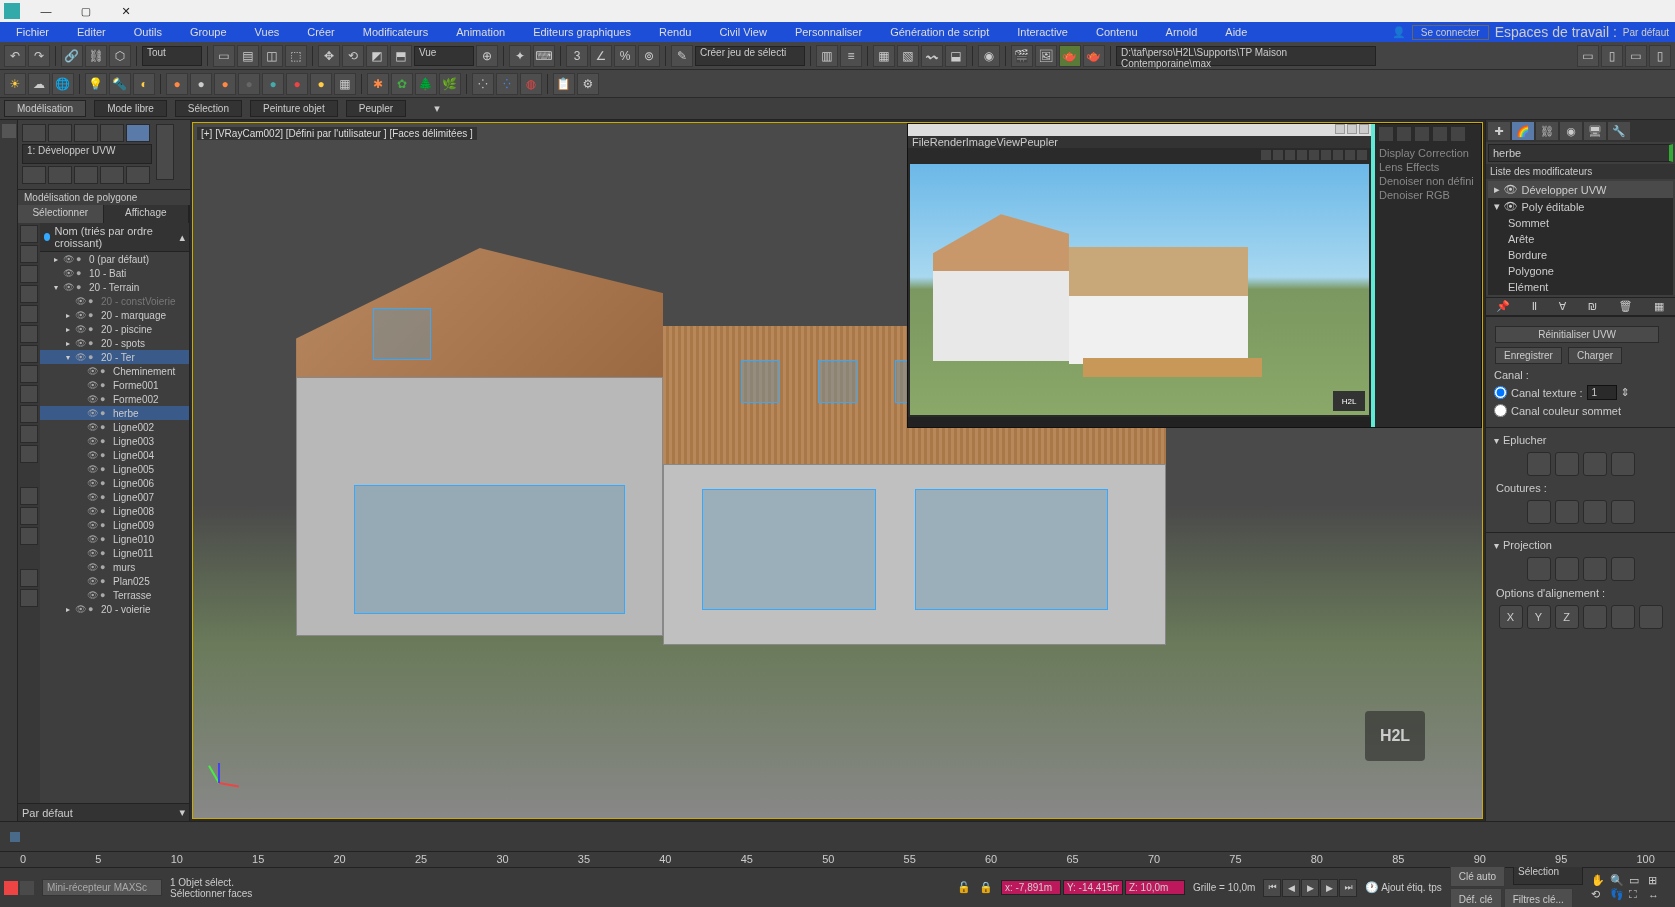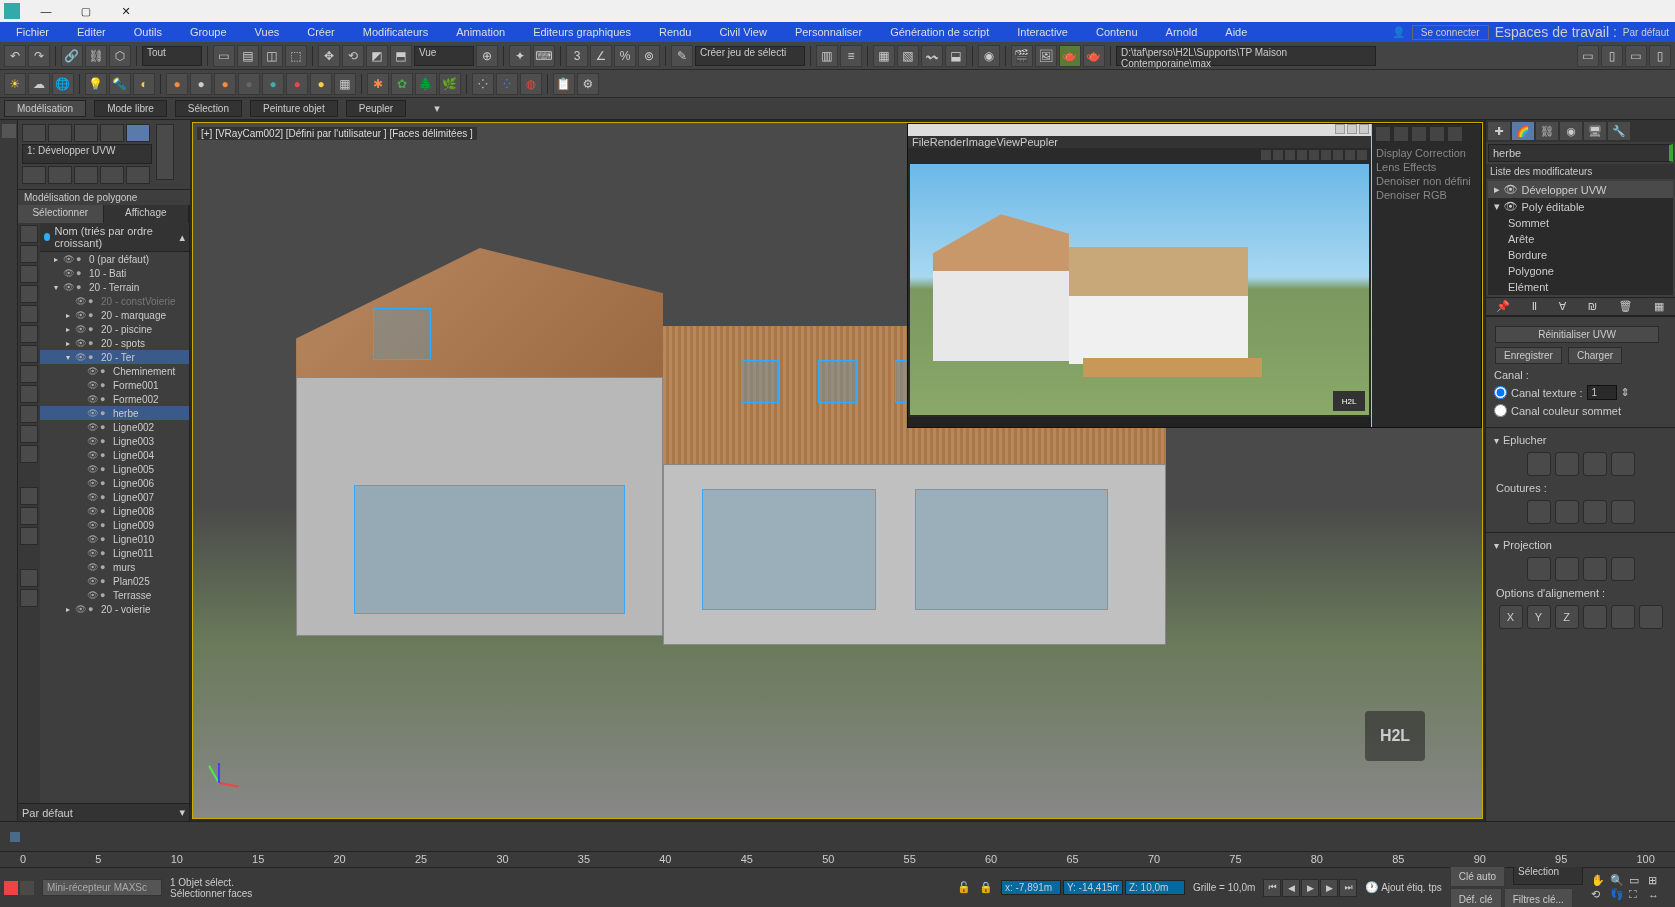--- a/index.html
+++ b/index.html
@@ -67,21 +67,21 @@
 .render-toolbar .rtb{width:10px;height:10px;background:#444}
 .render-img{flex:1;background:linear-gradient(180deg,#6bb8e8 0%,#a8d8f0 45%,#7a9860 50%,#8aa868 100%);position:relative;margin:2px}
 .render-img .rhouse{position:absolute;left:5%;top:20%;width:78%;height:65%}
 .render-img .rb1{position:absolute;left:0;top:35%;width:38%;height:55%;background:#e8e8e8}
 .render-img .rr1{position:absolute;left:0;top:0;width:38%;height:40%;background:#c8986a;clip-path:polygon(0 60%,50% 0,100% 30%,100% 100%,0 100%)}
 .render-img .rwood{position:absolute;left:38%;top:20%;width:50%;height:32%;background:#c8a878}
 .render-img .rb2{position:absolute;left:38%;top:50%;width:50%;height:42%;background:#f0f0f0}
 .render-img .deck{position:absolute;left:42%;bottom:0;width:50%;height:12%;background:#c89858}
 .render-img .logo{position:absolute;right:4px;bottom:4px;width:32px;height:20px;background:#333;color:#fff;font-size:8px;display:flex;align-items:center;justify-content:center}
 .render-status{height:10px;background:#222;font-size:7px;padding:0 4px;color:#888}
-.render-side{width:110px;background:#2a2a2a;border-left:1px solid #5eead4;font-size:8px;padding:2px}
+.render-side{width:110px;background:#2a2a2a;border-left:4px solid #5eead4;font-size:8px;padding:2px}
 .render-side .rs-row{padding:1px 2px;color:#888}
 .right-panel{width:190px;background:#3e3e3e;border-left:1px solid #222;display:flex;flex-direction:column;overflow:auto}
 .right-panel .rtabs{height:22px;display:flex;gap:2px;padding:2px;background:#333}
 .right-panel .rtab{width:22px;height:18px;background:#4a4a4a;display:flex;align-items:center;justify-content:center}
 .right-panel .search{margin:2px;height:18px;background:#333;border:1px solid #222;padding:0 4px;font-size:10px;display:flex;align-items:center}
 .right-panel .search.green{border-right:4px solid #3a3}
 .right-panel .list-hdr{background:#333;padding:2px 4px;font-size:10px}
 .right-panel .mod-list{background:#2a2a2a;margin:2px}
 .right-panel .mod-item{padding:2px 6px;font-size:10px;display:flex;align-items:center;gap:4px}
 .right-panel .mod-item.sel{background:#4a4a4a}
@@ -95,21 +95,21 @@
 .right-panel .iconrow{display:flex;gap:4px;justify-content:center;padding:4px}
 .right-panel .picon{width:24px;height:24px;background:#4a4a4a;border:1px solid #2a2a2a;border-radius:3px}
 .timeline{height:30px;background:#3a3a3a;border-top:1px solid #222;position:relative;display:flex;align-items:center}
 .timeline .slider-track{flex:1;height:14px;background:#2a2a2a;margin:0 4px;position:relative}
 .timeline .frame-label{position:absolute;left:40px;top:-12px;font-size:10px;background:#4a6a8a;padding:0 4px}
 .timeline .ticks{position:absolute;left:0;right:0;bottom:0;height:14px;display:flex;justify-content:space-between;padding:0 20px;font-size:9px}
 .statusbar{height:40px;background:#3a3a3a;border-top:1px solid #222;display:flex;align-items:center;padding:2px 4px;gap:8px}
 .statusbar .sb-input{background:#555;border:1px solid #333;padding:2px 4px;font-size:10px;width:120px;color:#aaa}
 .statusbar .sb-text{font-size:10px}
 .statusbar .sb-coord{display:flex;gap:2px;align-items:center}
-.statusbar .sb-coord input{width:60px;background:#0369a1;border:1px solid #222;padding:1px 3px;font-size:10px;color:#ccc}
+.statusbar .sb-coord input{width:60px;background:#be185d;border:1px solid #222;padding:1px 3px;font-size:10px;color:#ccc}
 .statusbar .transport{display:flex;gap:1px}
 .statusbar .transport .tpb{width:18px;height:18px;background:#4a4a4a;border:1px solid #2a2a2a;display:flex;align-items:center;justify-content:center;font-size:9px}
 .axes{position:absolute;left:10px;bottom:30px;width:40px;height:40px}
 .axes .ax{position:absolute;left:15px;bottom:5px;width:2px;height:20px;transform-origin:bottom}
 .axes .ax.x{background:#e44;transform:rotate(100deg)}
 .axes .ax.y{background:#4e4;transform:rotate(-30deg)}
 .axes .ax.z{background:#44e;transform:rotate(0)}
 .h2l-logo{position:absolute;right:60px;bottom:60px;width:60px;height:50px;background:rgba(40,40,40,.6);display:flex;align-items:center;justify-content:center;font-size:16px;font-weight:bold;color:#ccc;border-radius:4px}
 </style>
 </head>

